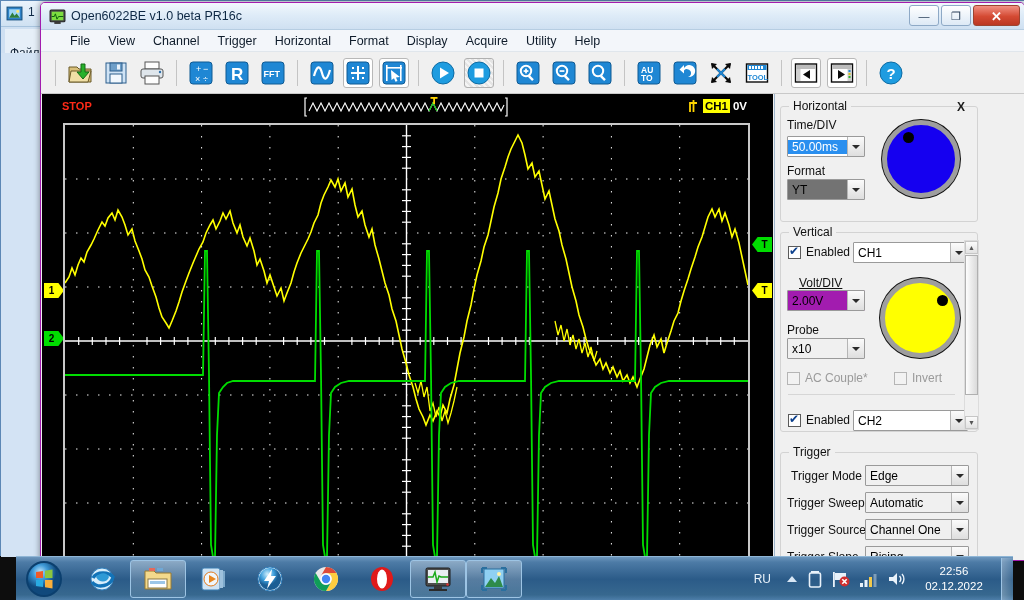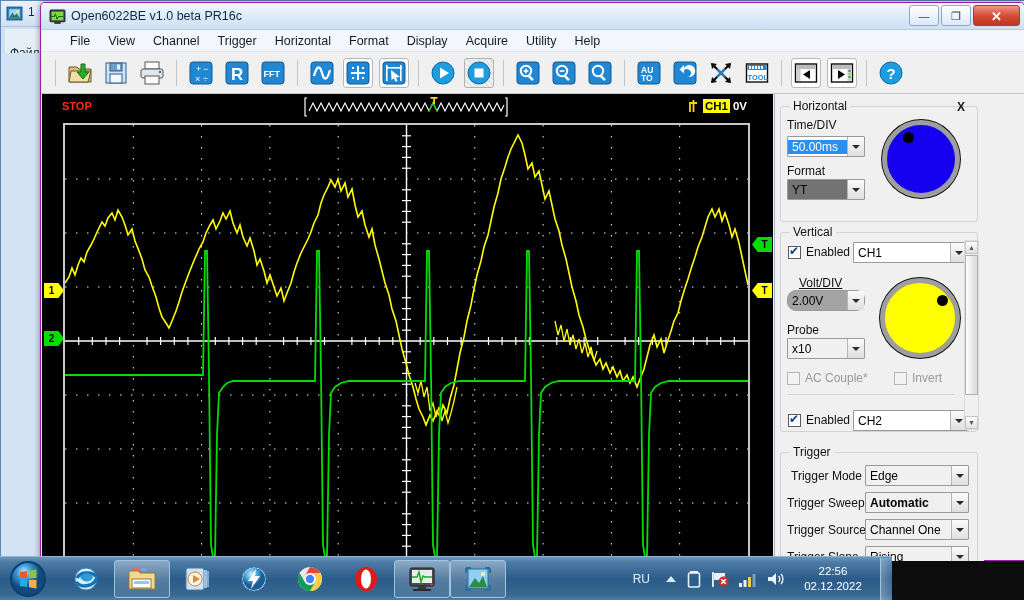--- a/index.html
+++ b/index.html
@@ -241,21 +241,21 @@
     display: flex; align-items: center; justify-content: center;
     font-size: 7px; color: #555;
   }
   .panel-x {
     position: absolute; font-size: 12px; font-weight: bold; color: #1b1b1b;
   }
   .hrule { position: absolute; height: 1px; background: #d6d6d6; }
 
   
   .taskbar {
-    position: absolute; left: 0; bottom: 0; width: 892px; height: 44px;
+    position: absolute; left: 16px; bottom: 0; width: 997px; height: 44px;
     background: linear-gradient(#6d97bd 0%, #4d7ba6 12%, #2b5b88 52%, #37688f 88%, #4d7ea9 100%);
     border-top: 1px solid #8fb6d6;
   }
   .startorb {
     position: absolute; left: 4px; top: 2px; width: 48px; height: 40px;
   }
   .tbitems { position: absolute; left: 58px; top: 3px; height: 38px; display: flex; }
   .tbitem {
     width: 56px; height: 38px;
     display: flex; align-items: center; justify-content: center;
@@ -698,21 +698,21 @@
       </div>
 
       <div class="chk on" style="left:13px;top:152px;"></div>
       <span class="lbl" style="left:31px;top:151px;">Enabled</span>
       <div class="combo" style="left:78px;top:148px;width:115px;">
         <span class="ctext">CH1</span>
         <span class="carrow"></span>
       </div>
 
       <span class="lbl" style="left:24px;top:182px;text-decoration:underline;">Volt/DIV</span>
-      <div class="combo" style="left:12px;top:196px;width:78px;background:#a3a3a3;border-radius:9px;">
+      <div class="combo" style="left:12px;top:196px;width:78px;background:#a21caf;">
         <span class="ctext">2.00V</span>
         <span class="carrow"></span>
       </div>
 
       <span class="lbl" style="left:12px;top:229px;">Probe</span>
       <div class="combo" style="left:12px;top:244px;width:78px;background:#f0f0f0;">
         <span class="ctext">x10</span>
         <span class="carrow"></span>
       </div>
 
@@ -744,21 +744,21 @@
         <span class="gbox-title">Trigger</span>
       </div>
 
       <span class="lbl" style="left:16px;top:375px;">Trigger Mode</span>
       <div class="combo" style="left:90px;top:371px;width:104px;background:#f0f0f0;">
         <span class="ctext">Edge</span>
         <span class="carrow"></span>
       </div>
 
       <span class="lbl" style="left:12px;top:402px;">Trigger Sweep</span>
-      <div class="combo" style="left:90px;top:398px;width:104px;background:#f0f0f0;font-weight:bold;">
+      <div class="combo" style="left:90px;top:398px;width:104px;background:#f0f0f0;">
         <span class="ctext">Automatic</span>
         <span class="carrow"></span>
       </div>
 
       <span class="lbl" style="left:12px;top:429px;">Trigger Source</span>
       <div class="combo" style="left:90px;top:425px;width:104px;background:#f0f0f0;">
         <span class="ctext">Channel One</span>
         <span class="carrow"></span>
       </div>
 

